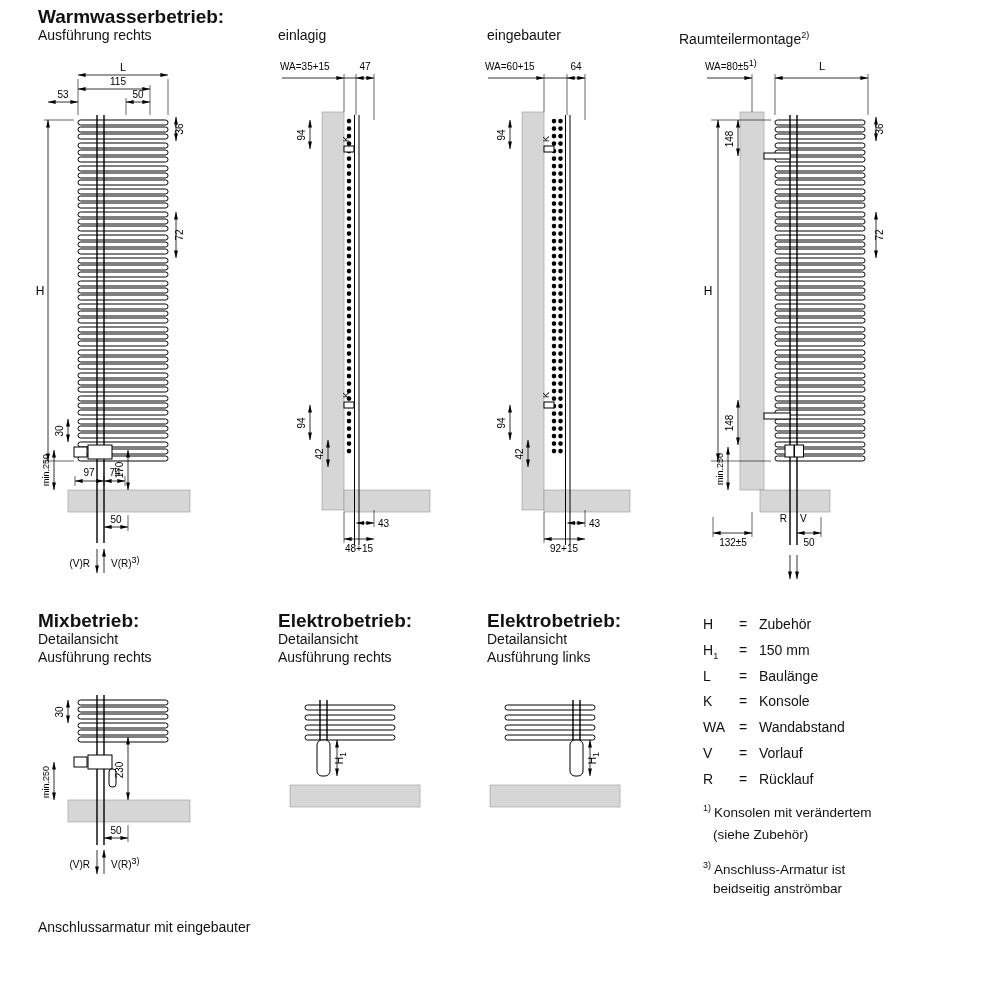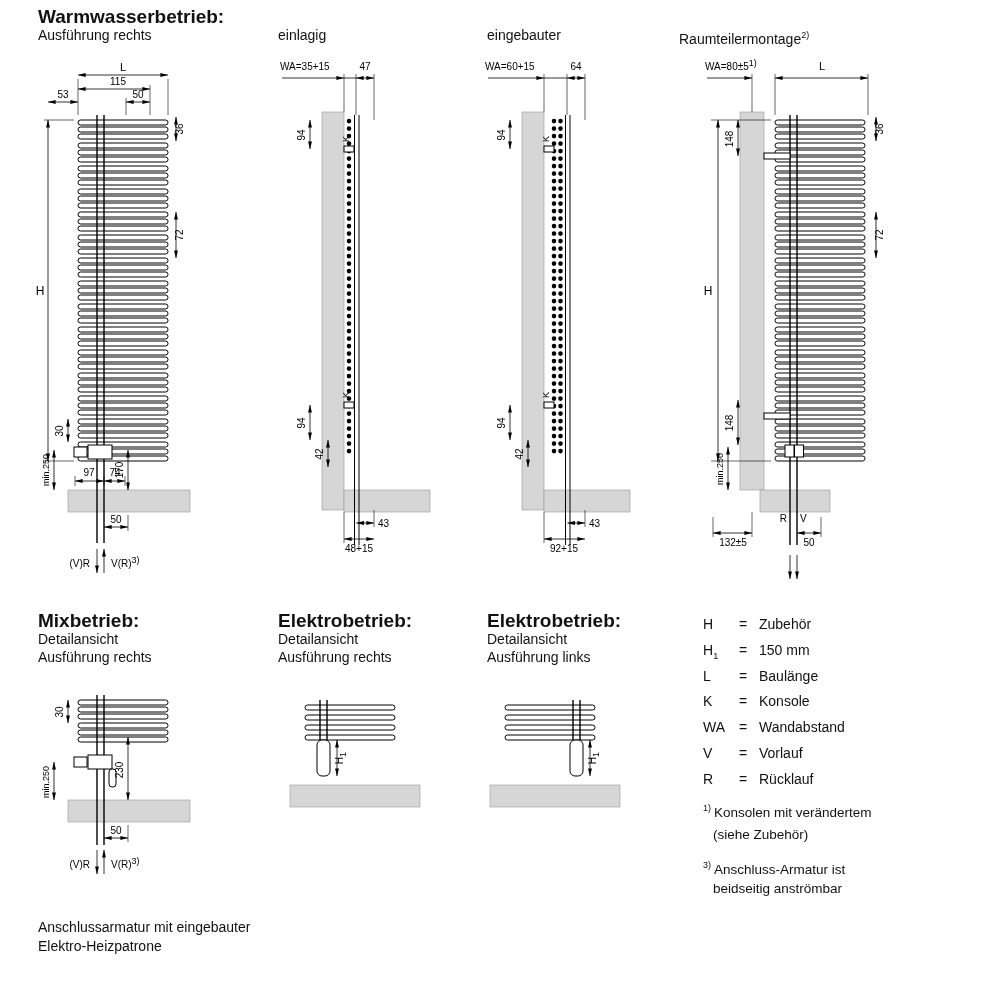--- a/index.html
+++ b/index.html
@@ -509,14 +509,13 @@
   </div>
   <div class="fn" style="margin-top:12px">
     <div><sup>3)</sup><span>Anschluss-Armatur ist</span></div>
     <div class="fnindent">beidseitig anströmbar</div>
   </div>
 
 </div>
 
 <div class="abs note" style="left:38px;top:918px">
   <div>Anschlussarmatur mit eingebauter</div>
-  <div>Elektro-Heizpatrone</div>
 </div>
 
 </body></html>

